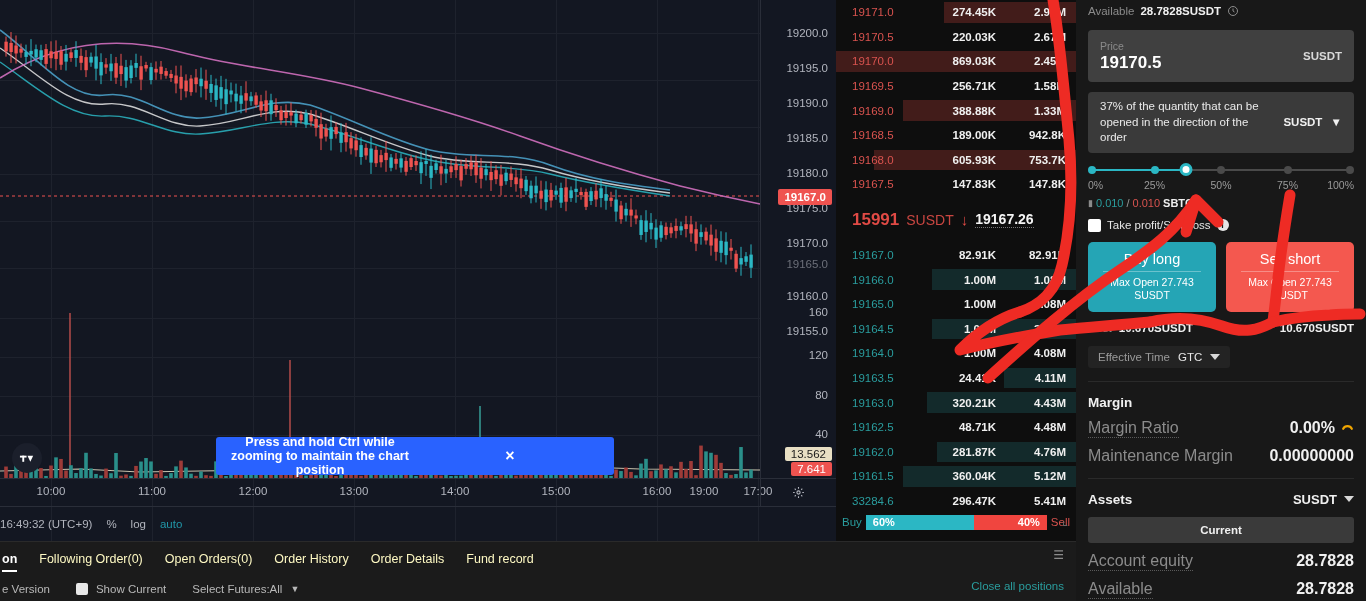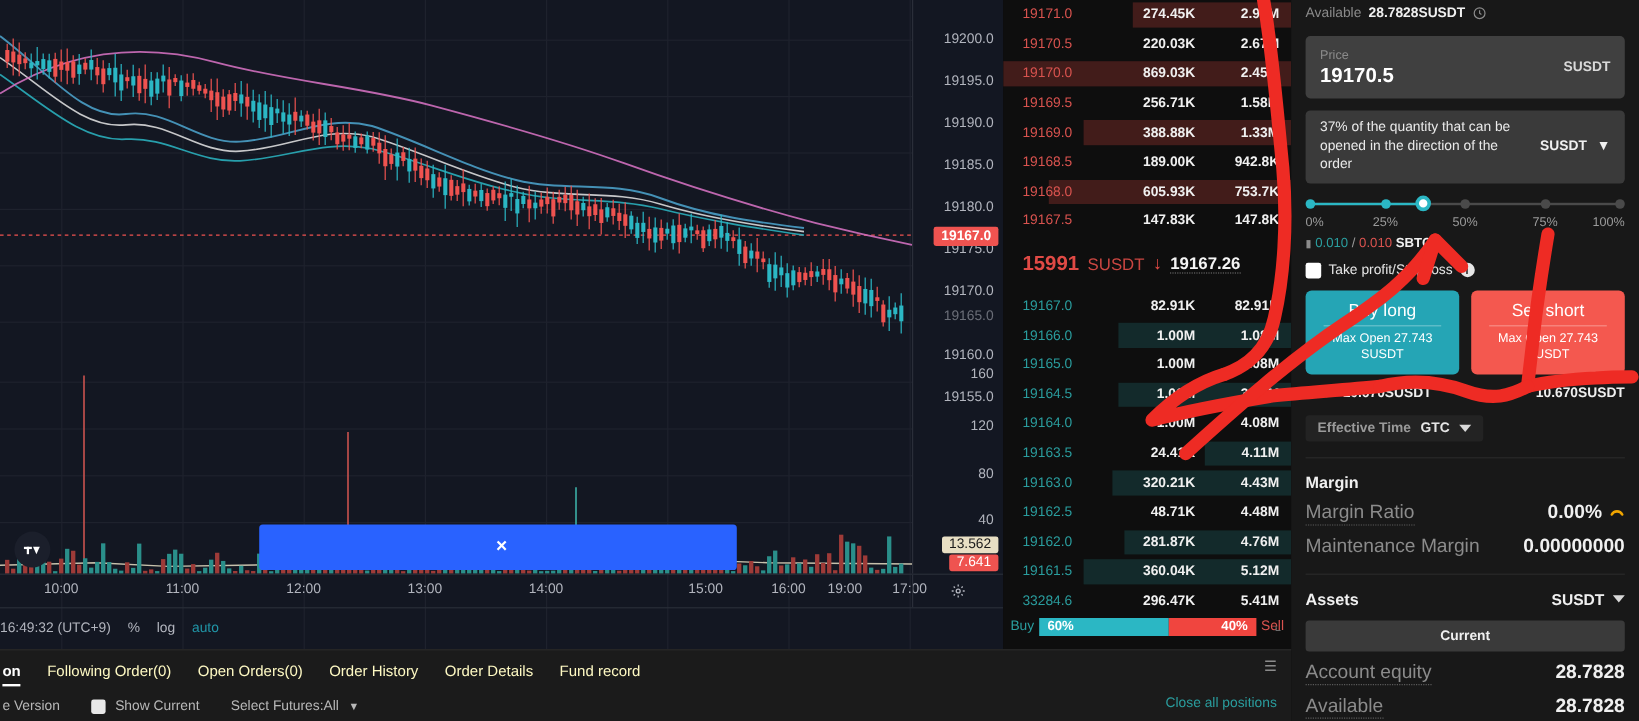--- a/index.html
+++ b/index.html
@@ -150,21 +150,21 @@
   .trade-btn .divider { width:82%; height:1px; background:rgba(255,255,255,0.32);
                         margin-bottom:4px; }
   .trade-btn .sub { color:#fff; font-size:10.5px; text-align:center; line-height:1.25; }
 
   .cost-row { margin-top:10px; display:flex; align-items:center;
               justify-content:space-between; font-size:11.5px; }
   .cost-row .cl { color:#9a9a9a; }
   .cost-row .cv { color:#f0f0f0; font-weight:bold; }
 
   .eff-row { margin-top:12px; display:inline-flex; align-items:center; gap:8px;
-             background:#232323; border-radius:3px; padding:5px 10px;font-weight:bold; }
+             background:#232323; border-radius:3px; padding:5px 10px; }
   .eff-row .el { font-size:11.5px; color:#9a9a9a; }
   .eff-row .ev { font-size:11.5px; color:#e6e6e6; }
   .caret { width:0; height:0; border-left:5px solid transparent;
            border-right:5px solid transparent; border-top:6px solid #d8d8d8; }
 
   .hr { height:1px; background:#2a2a2a; margin:13px 0 0 0; }
 
   .sec-title { margin-top:13px; font-size:13.5px; color:#f0f0f0; font-weight:bold; }
   .kv { margin-top:9px; display:flex; align-items:center;
         justify-content:space-between; font-size:16px; }
@@ -733,21 +733,21 @@
     </div>
 
     <div class="axis-sep" style="top:478px"></div>
 
     <div class="time-axis">
       <span class="tlabel" style="left:51px">10:00</span>
       <span class="tlabel" style="left:152px">11:00</span>
       <span class="tlabel" style="left:253px">12:00</span>
       <span class="tlabel" style="left:354px">13:00</span>
       <span class="tlabel" style="left:455px">14:00</span>
-      <span class="tlabel" style="left:588px">15:00</span>
+      <span class="tlabel" style="left:556px">15:00</span>
       <span class="tlabel" style="left:657px">16:00</span>
       <span class="tlabel" style="left:758px">17:00</span>
       <span class="tlabel" style="left:704px">19:00</span>
     </div>
     <div class="gear-box">
       <svg width="13" height="13" viewBox="0 0 24 24" fill="none" stroke="#b2b5be" stroke-width="2">
         <circle cx="12" cy="12" r="3"></circle>
         <path d="M12 2v3M12 19v3M2 12h3M19 12h3M5 5l2 2M17 17l2 2M19 5l-2 2M7 17l-2 2"></path>
       </svg>
     </div>
@@ -762,20 +762,21 @@
 
     <div class="tv-logo">
       <svg width="17" height="17" viewBox="0 0 36 36">
         <rect x="2" y="12" width="14" height="4" fill="#fff"></rect>
         <rect x="7" y="12" width="4" height="13" fill="#fff"></rect>
         <path d="M18 12 L24 25 L30 12 Z" fill="#fff"></path>
       </svg>
     </div>
 
     <div class="tooltip-bar">
+      <span>Press and hold Ctrl while zooming to maintain the chart position</span>
       <span class="x">×</span>
     </div>
   </div>
 
   <div class="book">
     <div id="asks-container">
         <div class="book-row ask">
           <div class="dbar" style="width: 55%;"></div>
           <div class="c-price">19171.0</div>
           <div class="c-qty">274.45K</div>

